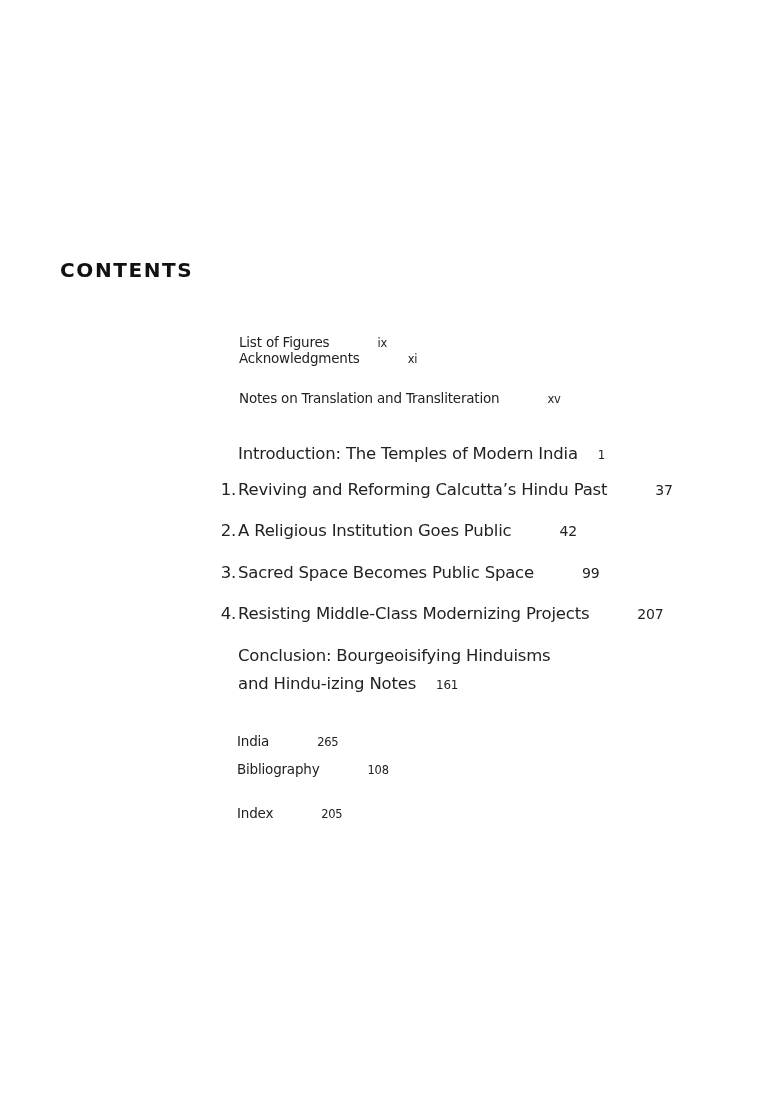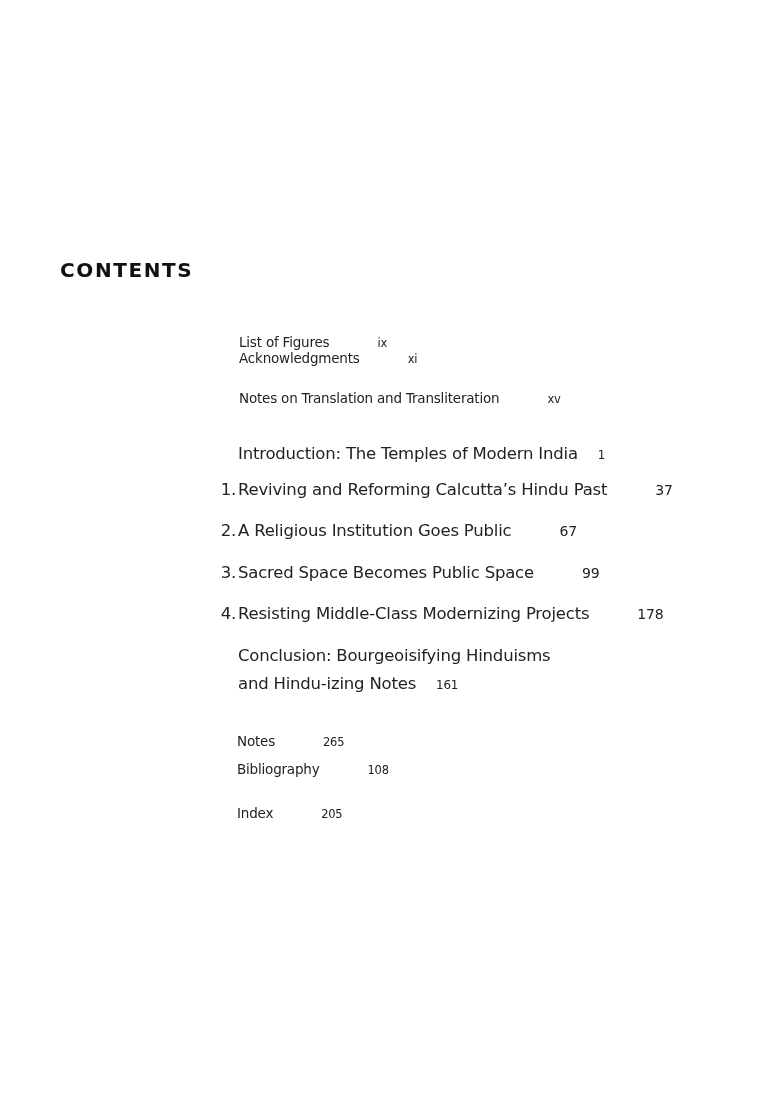--- a/index.html
+++ b/index.html
@@ -94,50 +94,50 @@
 <div class="entry chap chap-row" style="top:480px;">
   <span class="chap-num">1.</span>
   <span class="chap-title">
     <span>Reviving and Reforming Calcutta’s Hindu Past</span><span class="pg">37</span>
   </span>
 </div>
 
 <div class="entry chap chap-row" style="top:521px;">
   <span class="chap-num">2.</span>
   <span class="chap-title">
-    <span>A Religious Institution Goes Public</span><span class="pg">67</span>
+    <span>A Religious Institution Goes Public</span><span class="pg">42</span>
   </span>
 </div>
 
 <div class="entry chap chap-row" style="top:563px;">
   <span class="chap-num">3.</span>
   <span class="chap-title">
     <span>Sacred Space Becomes Public Space</span><span class="pg">99</span>
   </span>
 </div>
 
 <div class="entry chap chap-row" style="top:604px;">
   <span class="chap-num">4.</span>
   <span class="chap-title">
-    <span>Resisting Middle-Class Modernizing Projects</span><span class="pg">178</span>
+    <span>Resisting Middle-Class Modernizing Projects</span><span class="pg">207</span>
   </span>
 </div>
 
 <div class="entry chap chap-row" style="top:646px;">
   <span class="chap-title">
     <span>Conclusion: Bourgeoisifying Hinduisms</span>
   </span>
 </div>
 <div class="entry chap chap-row" style="top:674px;">
   <span class="chap-title">
     <span>and Hindu-izing Notes</span><span class="pg-small">161</span>
   </span>
 </div>
 
 <div class="entry back" style="top:733px;">
-  <span>Notes</span><span class="pg">265</span>
+  <span>India</span><span class="pg">265</span>
 </div>
 <div class="entry back" style="top:761px;">
   <span>Bibliography</span><span class="pg">108</span>
 </div>
 <div class="entry back" style="top:789px;margin-top:16px;">
   <span>Index</span><span class="pg">205</span>
 </div>
 
 </body></html>

